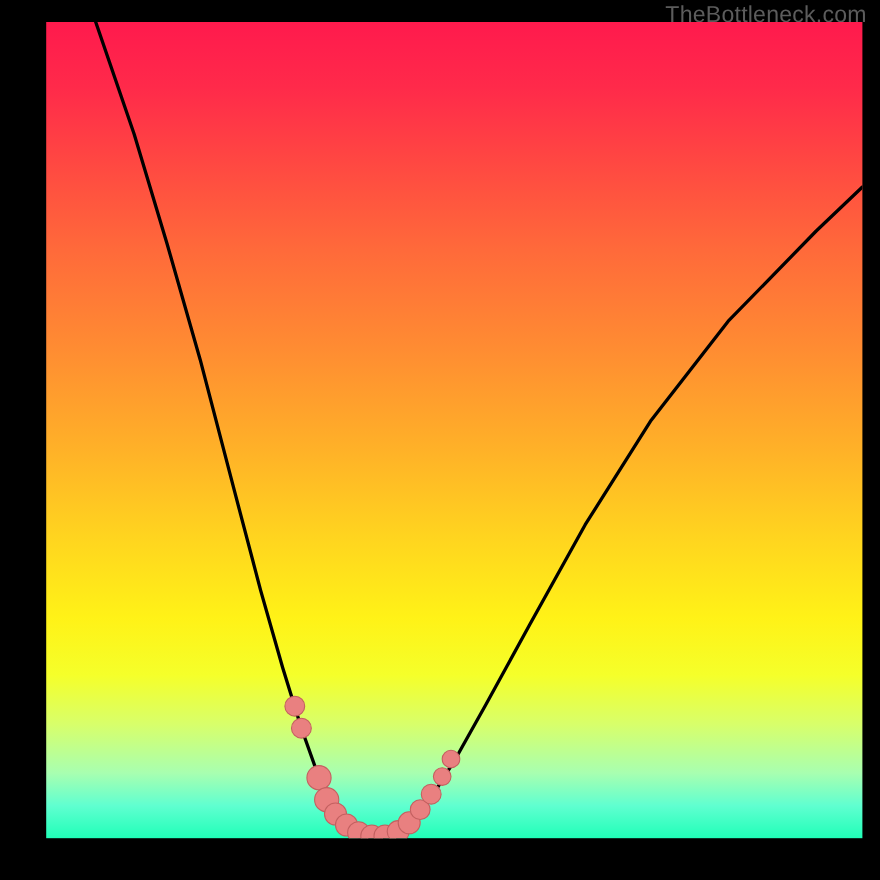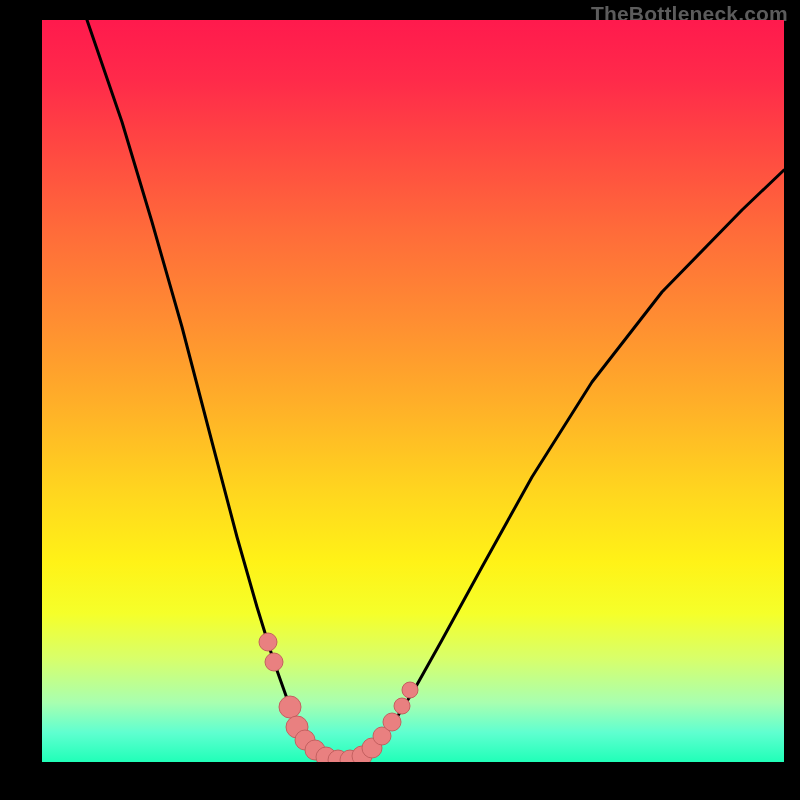--- a/index.html
+++ b/index.html
@@ -39,21 +39,21 @@
       #20ffb8 100%
     );
   }
   .watermark {
     position: absolute;
     top: 2px;
     right: 12px;
     color: #5c5c5c;
     font-size: 21px;
     letter-spacing: 0.2px;
-    font-weight: 700;
+    font-weight: 400;
   }
   svg.curves {
     position: absolute;
     left: 0; top: 0;
     width: 742px; height: 742px;
   }
 </style>
 </head>
 <body>
 

